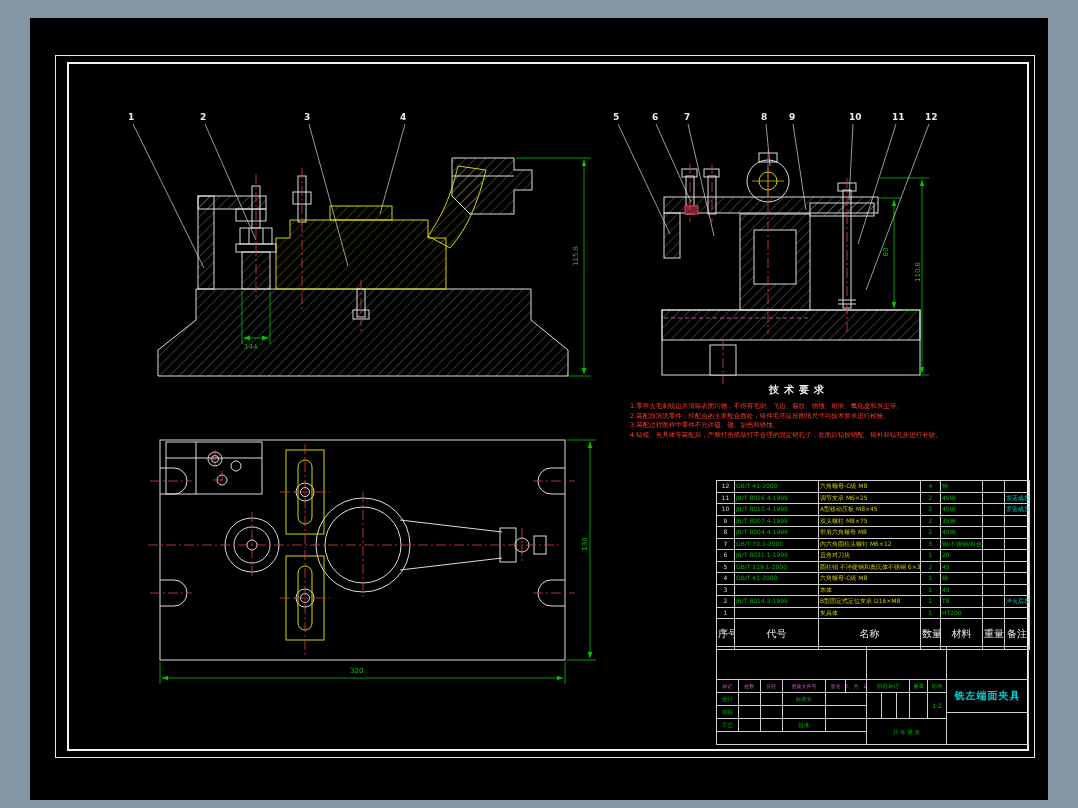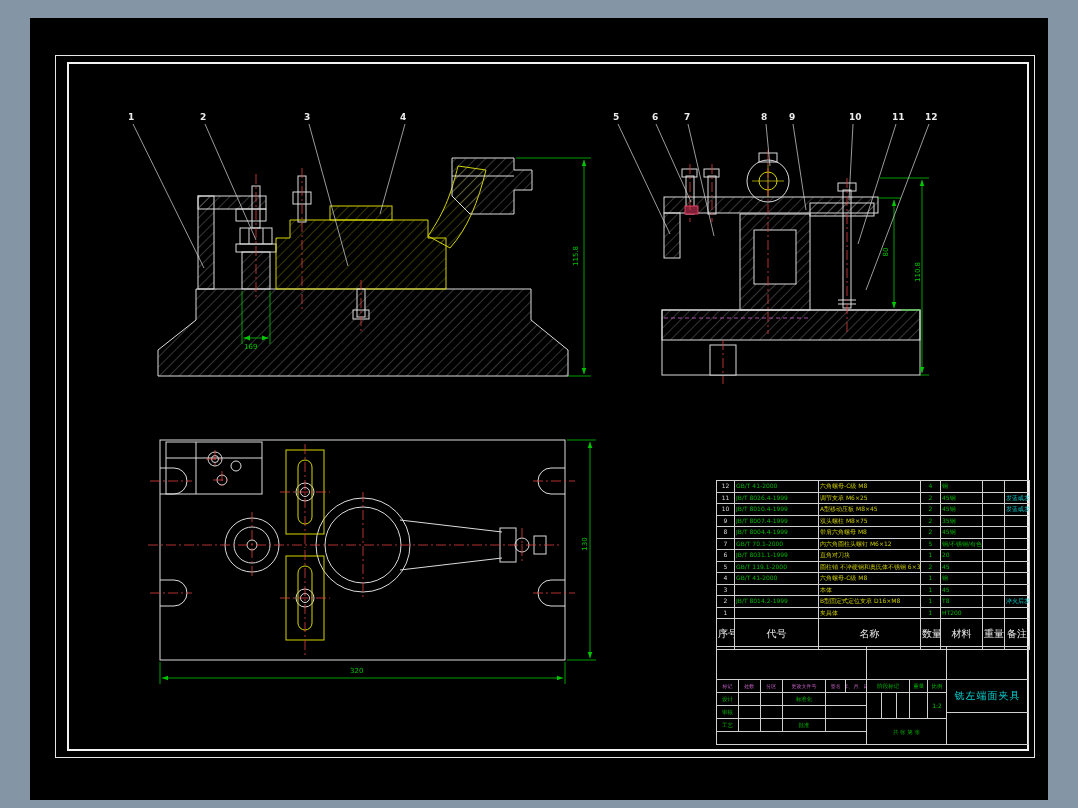--- a/index.html
+++ b/index.html
@@ -45,21 +45,21 @@
   .tb-row { display:flex; height:13px; border-bottom:1px solid #cfcfcf; }
   .tb-row:last-child { border-bottom:none; }
   .tb-cell { border-right:1px solid #cfcfcf; height:100%; overflow:hidden; white-space:nowrap;
              display:flex; align-items:center; justify-content:center; }
   .tb-cell:last-child { border-right:none; }
   .rev { color:#c860c8; font-size:5px; }
   .lab { color:#00b400; font-size:5.5px; }
   .m-row2 { height:26px; }
   .m-row3 { height:26px; }
   .ttl-cell { height:33px; border-bottom:1px solid #cfcfcf; display:flex; align-items:center; justify-content:center; }
-  .ttl { color:#00d0d0; font-size:10px; font-weight:normal; letter-spacing:1px; }
+  .ttl { color:#00d0d0; font-size:10px; font-weight:bold; letter-spacing:1px; }
   .scale-val { color:#00c400; }
 </style>
 </head>
 <body>
 
 <div class="screen">
   <div class="canvas"></div>
   <div class="frame-outer"></div>
   <div class="frame-inner"></div>
 
@@ -236,26 +236,33 @@
   <div class="balloon" style="left:613px;top:112px">5</div>
   <div class="balloon" style="left:652px;top:112px">6</div>
   <div class="balloon" style="left:684px;top:112px">7</div>
   <div class="balloon" style="left:761px;top:112px">8</div>
   <div class="balloon" style="left:789px;top:112px">9</div>
   <div class="balloon" style="left:849px;top:112px">10</div>
   <div class="balloon" style="left:892px;top:112px">11</div>
   <div class="balloon" style="left:925px;top:112px">12</div>
 
   <div class="dim v" style="left:566px;top:252px">115.8</div>
-  <div class="dim" style="left:244px;top:343px">169</div>
+  <div class="dim" style="left:244px;top:343px">144</div>
   <div class="dim v" style="left:882px;top:248px">80</div>
   <div class="dim v" style="left:908px;top:268px">110.8</div>
   <div class="dim" style="left:350px;top:667px">320</div>
   <div class="dim v" style="left:578px;top:540px">130</div>
 
+  <div class="techreq">
+    <div class="tr-title">技术要求</div>
+    <div class="line">1.零件去毛刺锐边并清除表面污物，不得有毛刺、飞边、裂纹、锈蚀、斑痕、氧化皮和灰尘等。</div>
+    <div class="line">2.装配前清洗零件，经配合的主要配合面处，铸件毛坯应按图纸尺寸与技术要求进行检验。</div>
+    <div class="line">3.装配过程图样中零件不允许磕、碰、划伤和锈蚀。</div>
+    <div class="line">4.钻模、夹具体等装配后，严禁打击或敲打不合理的固定销孔子，底面后钻铰销配、错补和钻孔头进行补铰。</div>
+  </div>
 
   <table class="parts">
     <colgroup>
       <col style="width:18px">
         <col style="width:84px">
         <col style="width:102px">
       <col style="width:20px">
         <col style="width:42px">
         <col style="width:22px">
         <col style="width:25px">

